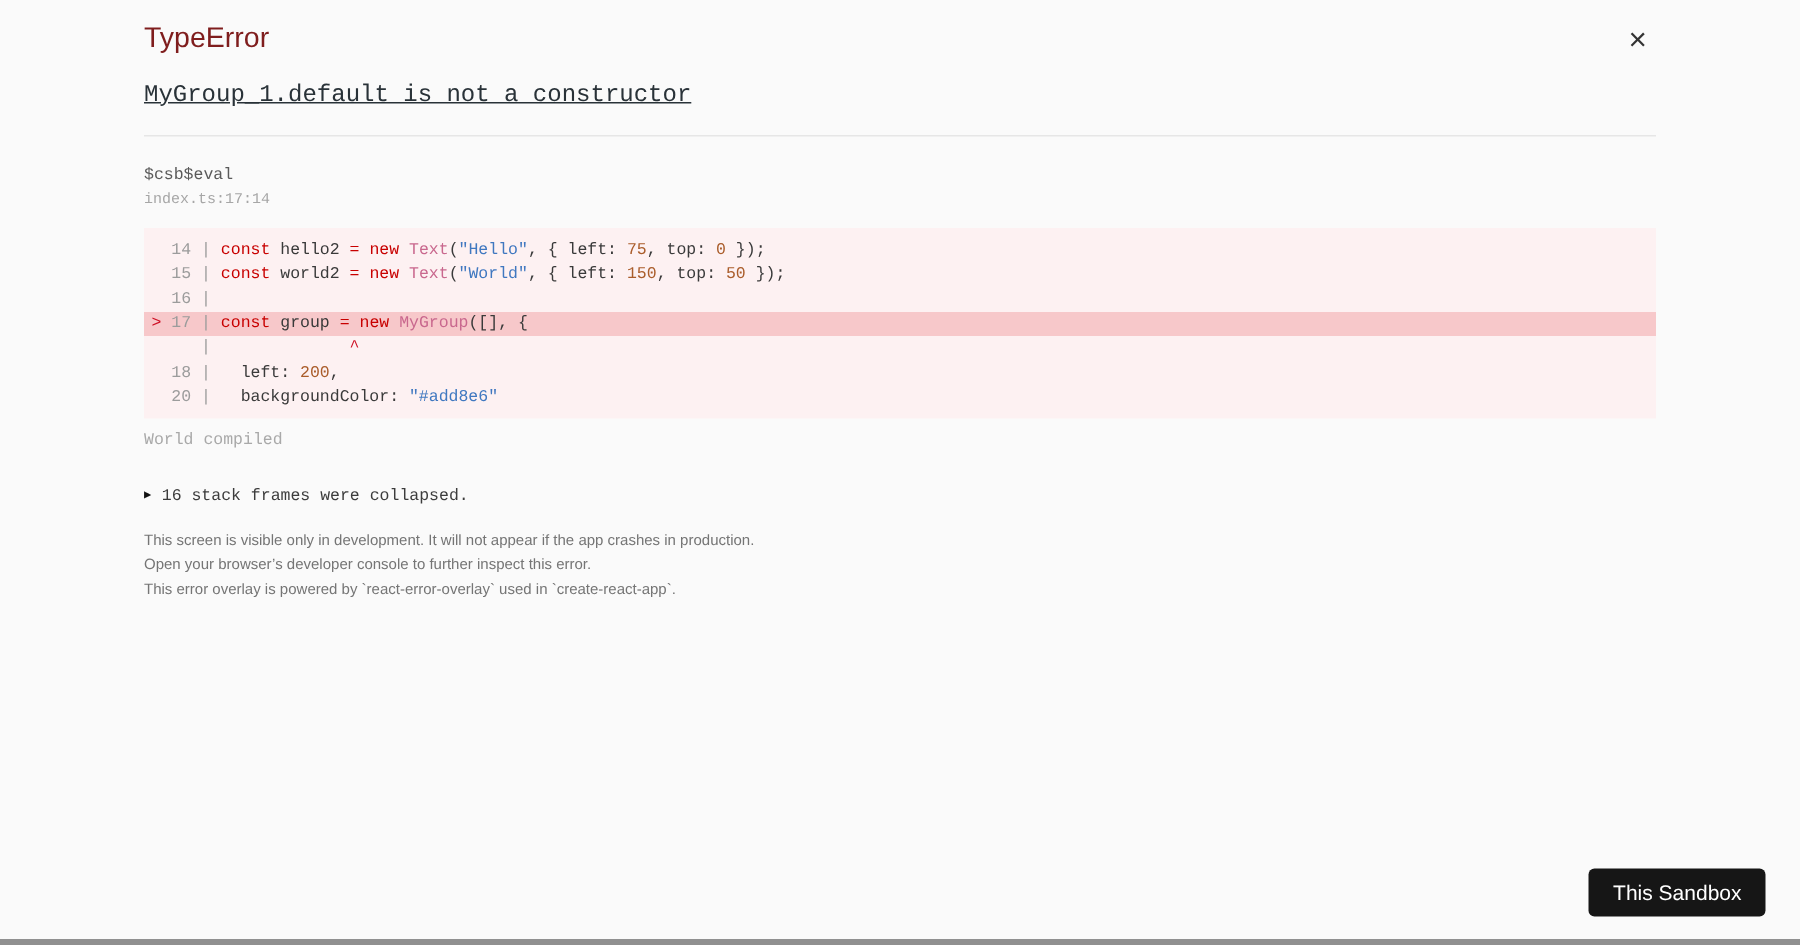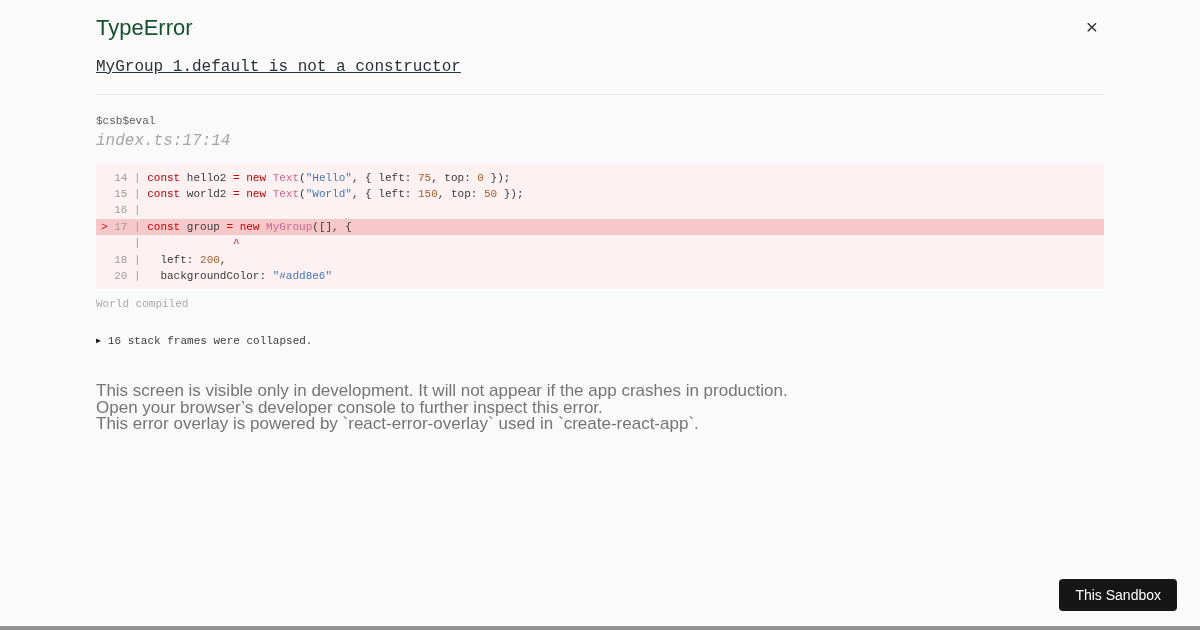--- a/index.html
+++ b/index.html
@@ -14,23 +14,23 @@
   }
   .content {
     padding: 12px 96px 0 96px;
   }
   .title-row {
     display: flex;
     justify-content: space-between;
     align-items: flex-start;
   }
   .error-title {
-    font-size: 22px;
+    font-size: 19px;
     font-weight: 500;
-    color: #14532d;
+    color: #7f1d1d;
     line-height: 1.25;
     margin-top: 2px;
   }
   .close-btn {
     font-size: 21px;
     line-height: 1;
     color: #333333;
     margin-top: 4px;
     margin-right: 6px;
     cursor: pointer;
@@ -53,24 +53,23 @@
     margin: 18px 0 0 0;
   }
   .frame-fn {
     font-family: "Liberation Mono", "DejaVu Sans Mono", monospace;
     font-size: 11px;
     color: #5a5a5a;
     margin-top: 20px;
   }
   .frame-loc {
     font-family: "Liberation Mono", "DejaVu Sans Mono", monospace;
-    font-size: 16px;
+    font-size: 10px;
     color: #a6a6a6;
     margin-top: 5px;
-    font-style: italic;
   }
   .code-block {
     margin-top: 13px;
     background: #fdf1f2;
     padding: 7px 0 5px 0;
     font-family: "Liberation Mono", "DejaVu Sans Mono", monospace;
     font-size: 11px;
     line-height: 16.4px;
   }
   .code-line {
@@ -95,22 +94,22 @@
     color: #3c3c3c;
     cursor: pointer;
   }
   .stack-row .tri {
     font-size: 8px;
     color: #111111;
     margin-right: 7px;
     vertical-align: 1px;
   }
   .footer {
-    margin-top: 36px;
-    font-size: 17px;
+    margin-top: 16px;
+    font-size: 10px;
     color: #757575;
     line-height: 16.5px;
   }
   .open-sandbox {
     position: absolute;
     right: 23px;
     bottom: 19px;
     background: #161616;
     color: #ffffff;
     font-family: "Liberation Sans", sans-serif;

